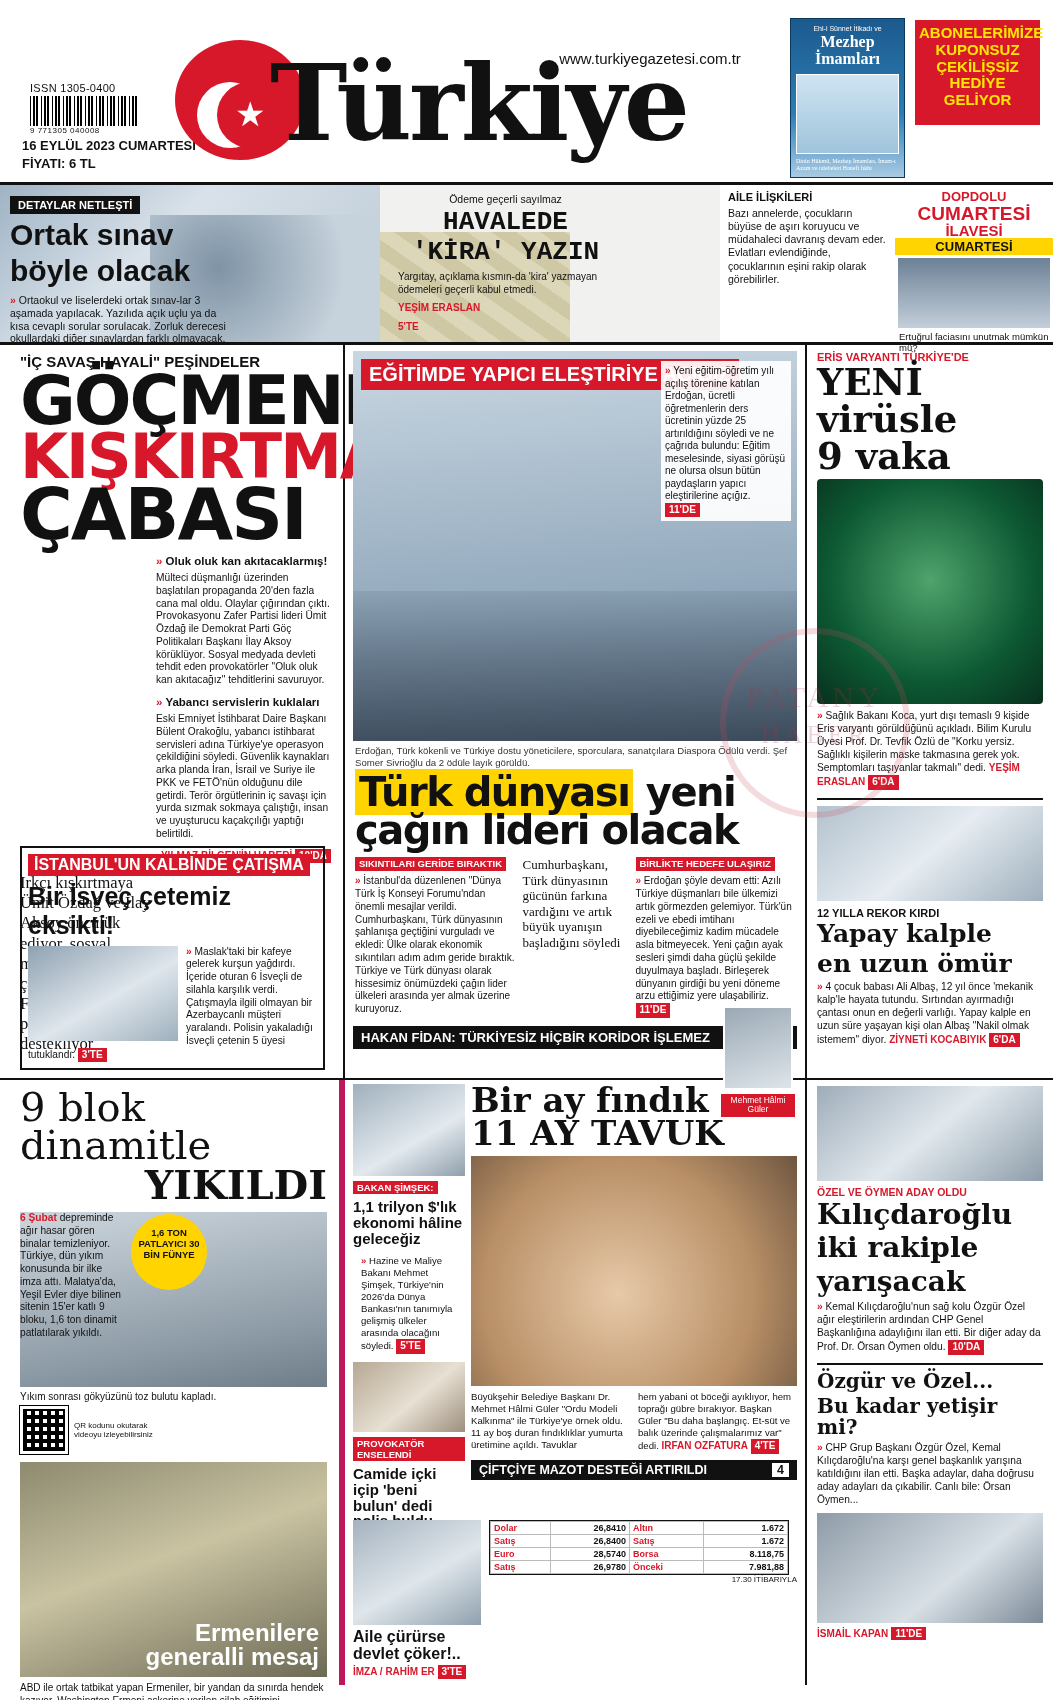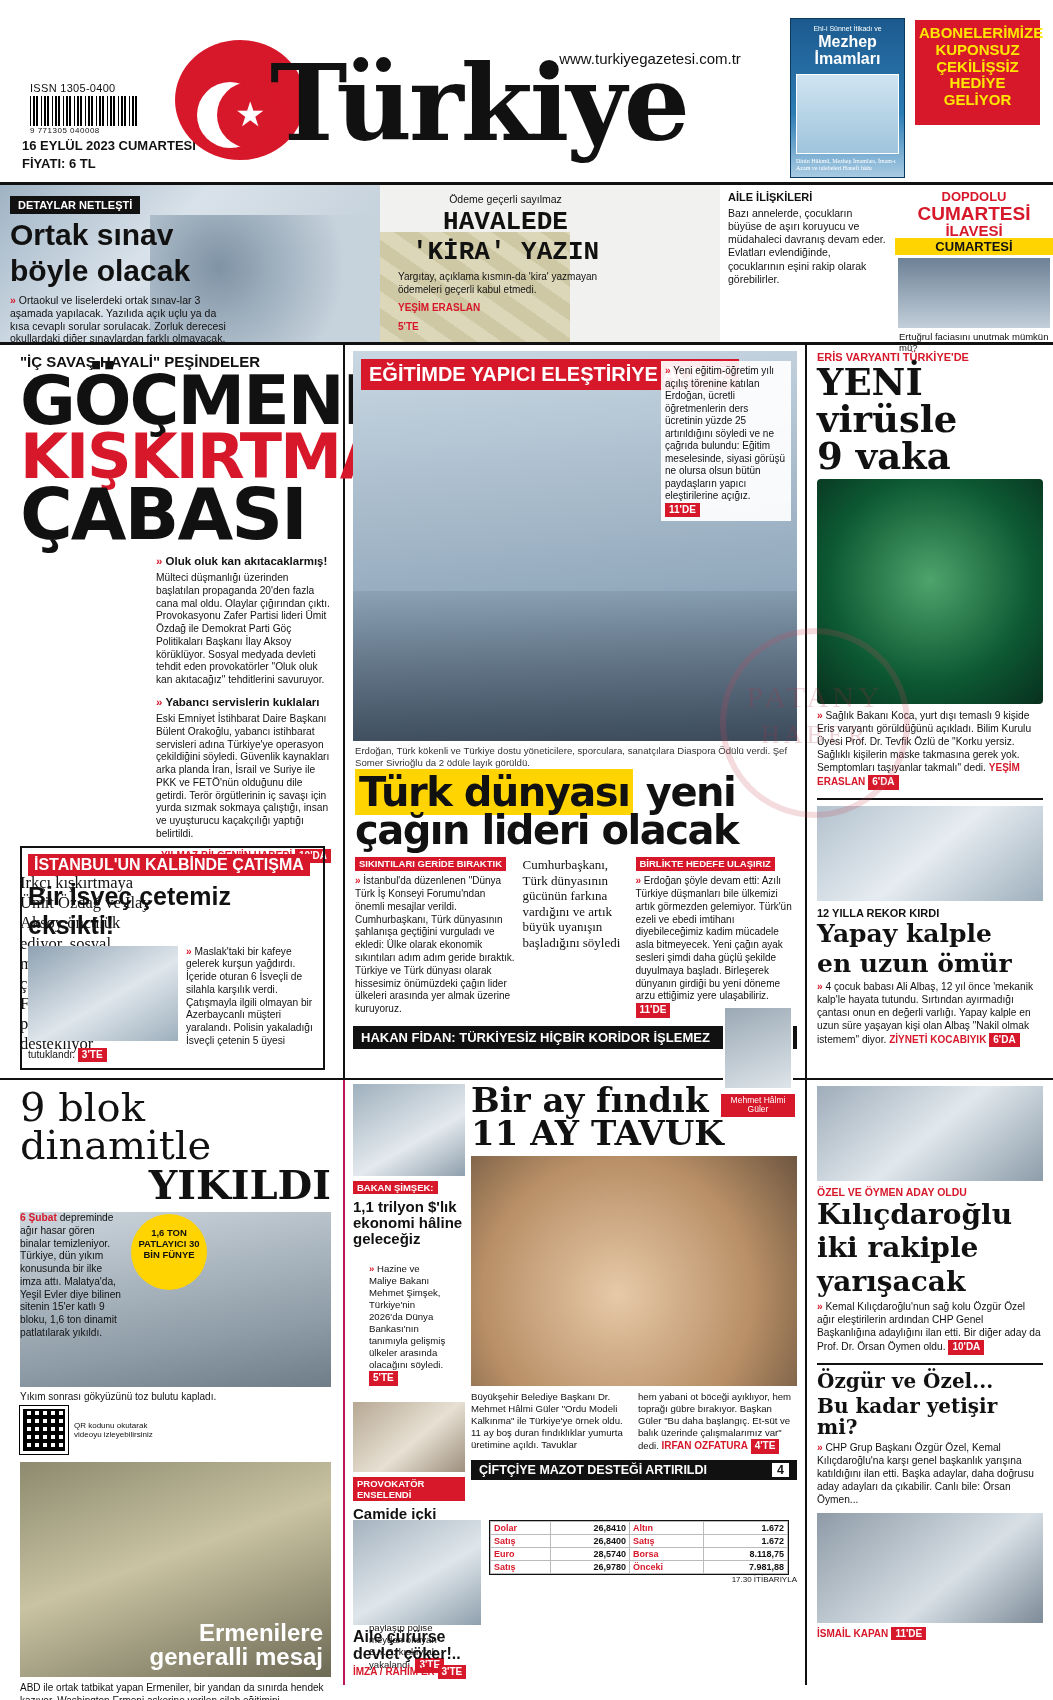--- a/index.html
+++ b/index.html
@@ -52,21 +52,21 @@
   .site-url {
     position:absolute; left:520px; top:50px; width:260px; text-align:center;
     font-family:"Liberation Sans", sans-serif; font-size:15px; color:#111;
   }
   .promo-book {
     position:absolute; left:790px; top:18px; width:115px; height:160px;
     background:linear-gradient(180deg,#1c5a8e,#2d7db5 60%,#a9cbe3);
     border:1px solid #0c3a5e; color:#fff; padding:6px 5px;
   }
   .promo-book .pb-top { font-size:7px; text-align:center; font-family:"Liberation Sans",sans-serif; }
-  .promo-book .pb-title { font-family:Liberation Sans, sans-serif; font-weight:bold; font-size:16px; text-align:center; line-height:1.05; margin-top:2px; }
+  .promo-book .pb-title { font-family:Liberation Serif, serif; font-weight:bold; font-size:16px; text-align:center; line-height:1.05; margin-top:2px; }
   .promo-book .pb-img { margin-top:6px; height:80px; background:linear-gradient(180deg,#cfe4f1,#9fc4dc); border:1px solid #fff; }
   .promo-book .pb-foot { font-size:6px; margin-top:4px; line-height:1.2; }
   .promo-right {
     position:absolute; left:915px; top:20px; width:125px; height:105px;
     background:#d7182a; color:#fff; padding:5px 4px; text-align:center;
   }
   .promo-right div { font-family:"Liberation Sans", sans-serif; font-weight:bold; font-size:15px; line-height:1.12; color:#ffe600; }
   .promo-right .pr-small { font-size:11px; color:#fff; margin-top:20px; letter-spacing:1px; }
 
   
@@ -153,21 +153,21 @@
   .cr-head { font-family:"DejaVu Serif",serif; font-weight:bold; font-size:37px; line-height:.94; margin-top:2px; }
   .virus-img { height:225px; margin:6px 0; background:radial-gradient(circle at 50% 45%,#4fa36b,#0d5a34 60%,#08301d); border-radius:4px; }
   .cr-body { font-family:"Liberation Sans",sans-serif; font-size:10.2px; line-height:1.27; }
   .cr-sep { border-top:2px solid #111; margin:8px 0 6px; }
   .cr-photo { height:95px; background:linear-gradient(140deg,#b3c2ce,#e6ecf1 50%,#9fb0bd); margin-bottom:6px; }
   .cr-kick2 { font-family:"Liberation Sans",sans-serif; font-weight:bold; font-size:11px; }
   .cr-head2 { font-family:"DejaVu Serif",serif; font-weight:bold; font-size:25px; line-height:1.0; margin:2px 0 5px; }
 
   
   .bottom { position:relative; height:605px; }
-  .b-left { position:absolute; left:0; top:0; width:345px; height:605px; padding:6px 12px 0 20px; border-right:2px solid #be185d;}
+  .b-left { position:absolute; left:0; top:0; width:345px; height:605px; padding:6px 12px 0 20px; border-right:6px solid #be185d;}
   .b-left h2 { font-family:"DejaVu Serif",serif; font-weight:normal; font-size:40px; line-height:.95; margin:2px 0 0; }
   .b-left h2 b { font-weight:bold; }
   .b-left .red6 { color:#d7182a; font-weight:bold; }
   .b-left .lead { font-family:"Liberation Sans",sans-serif; font-size:10.2px; line-height:1.25; width:105px; float:left; margin-top:8px;}
   .dyn-badge { float:left; margin:10px 6px 0 6px; width:76px; height:76px; border-radius:50%; background:#ffd400;
      font-family:"Liberation Sans",sans-serif; font-weight:bold; font-size:9.5px; text-align:center; padding-top:14px; line-height:1.15;}
   .b-photo1 { margin-top:8px; height:175px; background:linear-gradient(170deg,#cdd6dd,#8e9ca7 70%,#6f7d88); clear:none; }
   .b-cap { font-family:"Liberation Sans",sans-serif; font-size:10px; margin:4px 0 0; }
   .b-photo2 { margin-top:8px; height:215px; background:linear-gradient(160deg,#8d8a6f,#c9c3a2 45%,#6d6a55); position:relative; }
   .b-photo2 .cap { position:absolute; right:8px; bottom:8px; color:#fff; font-family:"Liberation Sans",sans-serif;
@@ -177,21 +177,21 @@
       repeating-linear-gradient(0deg,#000 0 4px,#fff 4px 8px),
       repeating-linear-gradient(90deg,#000 0 4px,transparent 4px 8px);
       background-blend-mode:multiply; border:3px solid #fff; outline:1px solid #000; }
 
   .b-mid { position:absolute; left:347px; top:0; width:456px; height:605px; }
   .bm-col1 { position:absolute; left:6px; top:4px; width:112px; }
   .bm-col1 .ph { height:92px; background:linear-gradient(150deg,#9fb0bd,#e3e9ee 60%,#8f9fac); }
   .bm-tag { background:#d7182a; color:#fff; font-family:"Liberation Sans",sans-serif; font-weight:bold;
      font-size:9.5px; padding:1px 4px; display:inline-block; margin-top:5px;}
   .bm-col1 h4 { font-family:"Liberation Sans",sans-serif; font-weight:bold; font-size:15px; line-height:1.06; margin:4px 0; }
-  .bm-col1 p { font-family:"Liberation Sans",sans-serif; font-size:9.6px; line-height:1.26; margin:16px; }
+  .bm-col1 p { font-family:"Liberation Sans",sans-serif; font-size:9.6px; line-height:1.26; margin:8px; }
   .bm-col1 .ph2 { height:70px; margin-top:8px; background:linear-gradient(140deg,#b6a893,#e7e0d3 55%,#9d8f7d); }
   .bm-main { position:absolute; left:124px; top:4px; width:326px; }
   .bm-main h2 { font-family:"DejaVu Serif",serif; font-size:34px; line-height:.98; margin:0; }
   .bm-main h2 b { font-weight:bold; }
   .bm-photo { margin-top:5px; height:230px; background:radial-gradient(circle at 45% 60%,#e7c9a8,#b88f66 60%,#6e5640); position:relative; }
   .bm-port { position:absolute; right:4px; top:-150px; width:70px; height:84px;
      background:linear-gradient(160deg,#9ba9b5,#dee5ea); border:2px solid #fff; }
   .bm-port-cap { position:absolute; right:2px; top:-62px; width:74px; background:#d7182a; color:#fff;
      font-family:"Liberation Sans",sans-serif; font-size:8.5px; text-align:center; line-height:1.12; padding:2px; }
   .bm-cap { display:flex; gap:8px; margin-top:5px; }

